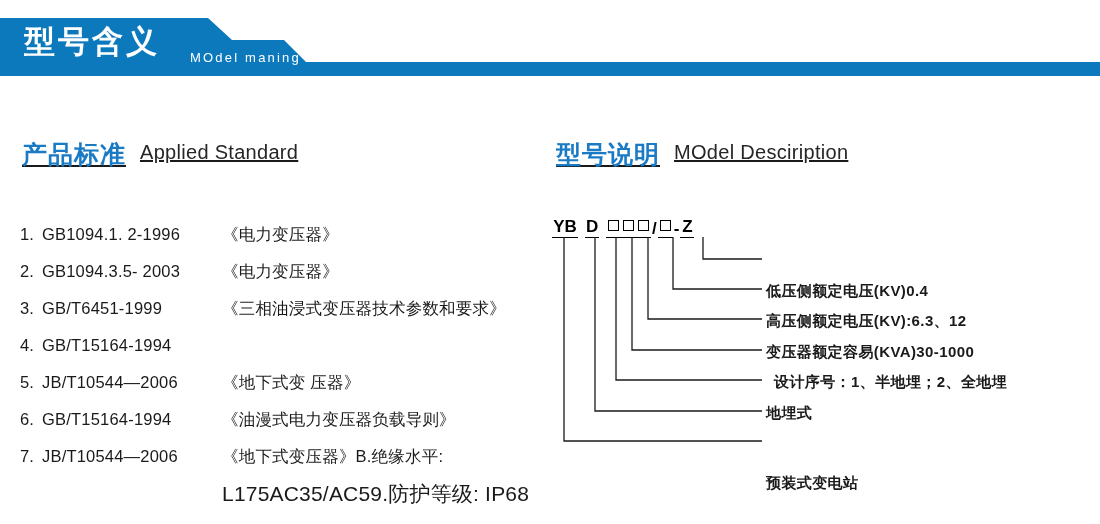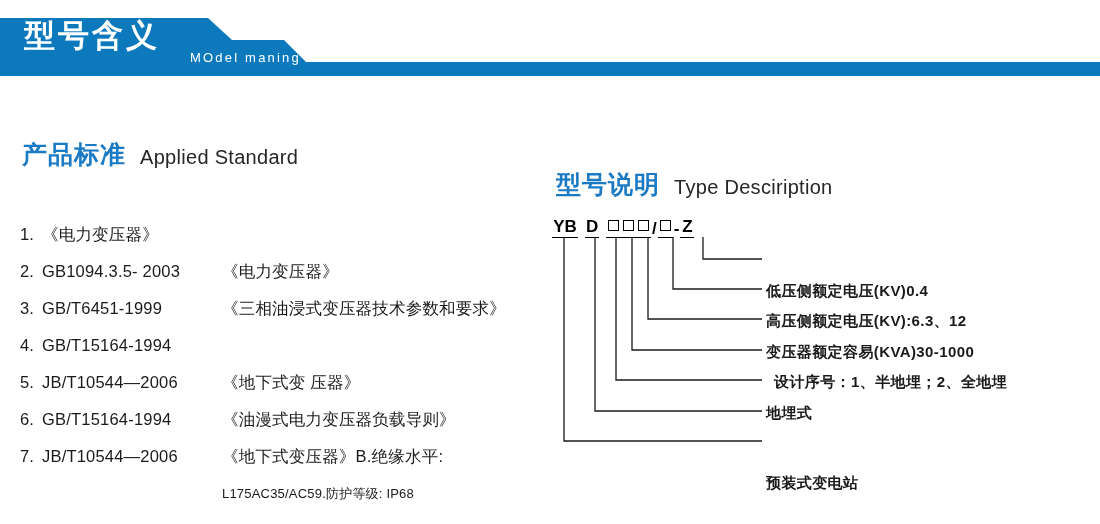--- a/index.html
+++ b/index.html
@@ -17,76 +17,76 @@
 
   
   #banner {
     position: absolute;
     left: 0; top: 18px;
     width: 1100px; height: 58px;
   }
   #banner svg { display: block; }
   .banner-title {
     position: absolute;
-    left: 24px; top: 20px;
+    left: 24px; top: 26px;
     font-size: 31px;
     font-weight: 700;
     color: #ffffff;
     letter-spacing: 3px;
     line-height: 1;
   }
   .banner-sub {
     position: absolute;
     left: 190px; top: 51px;
     font-size: 13px;
     font-weight: 500;
     color: #ffffff;
     letter-spacing: 2.2px;
     line-height: 1;
   }
 
   
-  .section-head { position: absolute; display: flex; align-items: flex-end; }
+  .section-head { position: absolute; display: flex; align-items: flex-start; text-decoration: underline; }
   .sh-cn {
     font-size: 25px;
     font-weight: 700;
     color: #1a7ac4;
     letter-spacing: 1px;
     line-height: 1;
   }
   .sh-en {
     font-size: 20px;
     font-weight: 400;
     color: #262626;
     margin-left: 14px;
     letter-spacing: 0.3px;
     line-height: 1;
   }
   #head-standard { left: 22px; top: 142px; }
-  #head-type     { left: 556px; top: 142px; margin-top: 30px; }
+  #head-type     { left: 556px; top: 142px; }
 
   
   #standards {
     position: absolute;
     left: 20px; top: 216px;
     width: 540px;
   }
   .std-row {
     display: flex;
     align-items: baseline;
     font-size: 16.5px;
     line-height: 37px;
     color: #1a1a1a;
     white-space: nowrap;
   }
   .std-num  { width: 22px; flex: none; }
   .std-code { width: 180px; flex: none; letter-spacing: 0.2px; }
   .std-name { flex: none; letter-spacing: 0.2px; }
   .std-cont {
-    font-size: 13px;
+    font-size: 21px;
     line-height: 37px;
     padding-left: 202px;
     white-space: nowrap;
     letter-spacing: 0.2px;
   }
 
   
   #typecode {
     position: absolute;
     left: 548px; top: 212px;
@@ -155,26 +155,27 @@
 <div class="banner-title">型号含义</div>
 <div class="banner-sub">MOdel maning</div>
 
 <div class="section-head" id="head-standard">
   <span class="sh-cn">产品标准</span>
   <span class="sh-en">Applied Standard</span>
 </div>
 
 <div class="section-head" id="head-type">
   <span class="sh-cn">型号说明</span>
-  <span class="sh-en">Type Desciription</span>
+  <span class="sh-en">MOdel Desciription</span>
 </div>
 
 <div id="standards">
   <div class="std-row">
     <span class="std-num">1.</span>
+    <span class="std-code">GB1094.1. 2-1996</span>
     <span class="std-name">《电力变压器》</span>
   </div>
   <div class="std-row">
     <span class="std-num">2.</span>
     <span class="std-code">GB1094.3.5- 2003</span>
     <span class="std-name">《电力变压器》</span>
   </div>
   <div class="std-row">
     <span class="std-num">3.</span>
     <span class="std-code">GB/T6451-1999</span>

